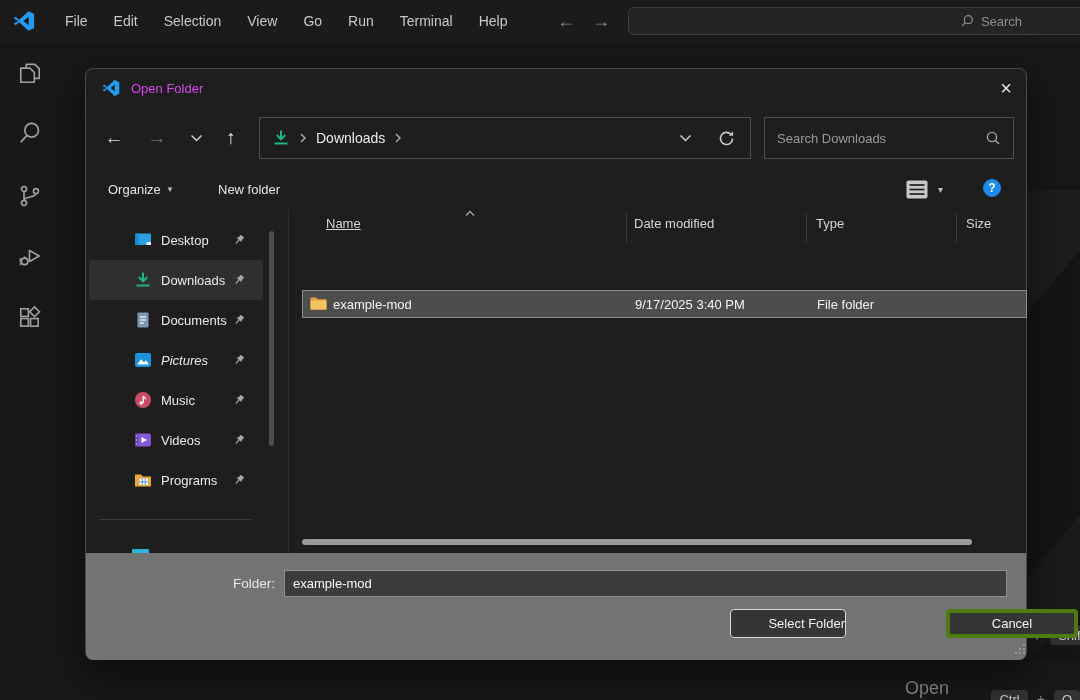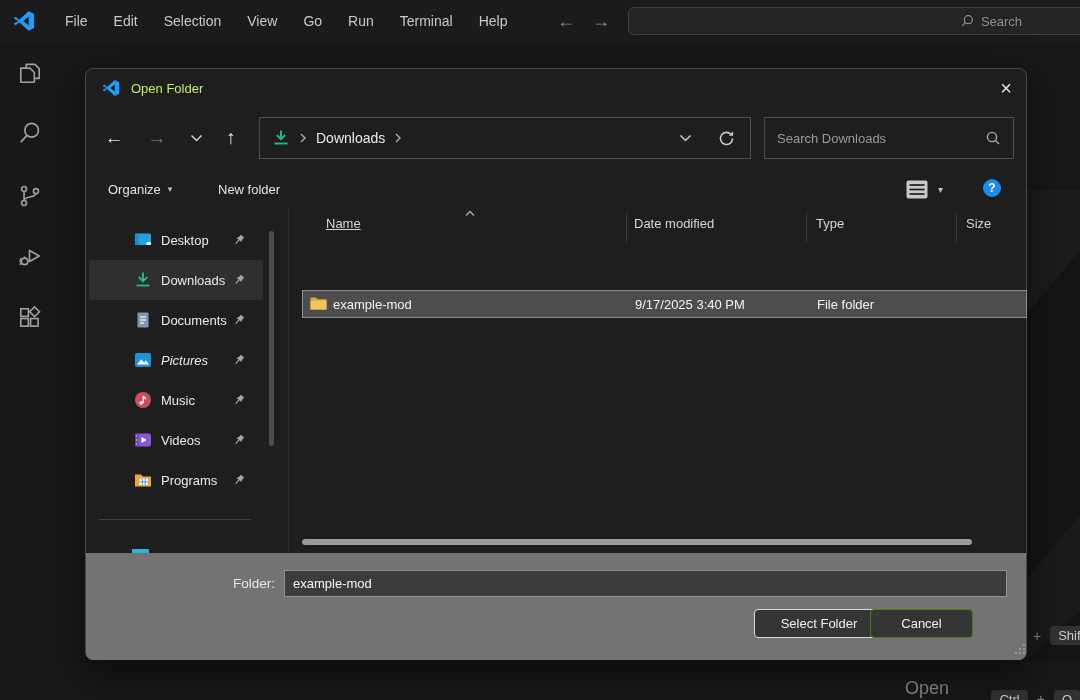--- a/index.html
+++ b/index.html
@@ -27,21 +27,21 @@
   .welcome-plus{color:#8f8f8f;font-size:14px;}
   .open-file-label{color:#8a8a8a;font-size:18px;}
 
   
   .dialog{position:absolute;left:85px;top:68px;width:942px;height:592px;background:#1e1e1e;
     border:1px solid #4a4a4a;border-radius:8px;box-sizing:border-box;
     box-shadow:0 14px 40px rgba(0,0,0,.55);}
   .dlg-titlebar{position:absolute;left:0;top:0;width:100%;height:38px;display:flex;align-items:center;
     border-radius:8px 8px 0 0;}
   .dlg-logo{margin-left:16px;width:18px;height:18px;}
-  .dlg-title{margin-left:11px;font-size:13px;color:#bef264;}
+  .dlg-title{margin-left:11px;font-size:13px;color:#d946ef;}
   .dlg-close{position:absolute;top:0;width:34px;height:38px;display:flex;align-items:center;
     justify-content:center;font-size:20px;color:#e3e3e3;cursor:default;}
 
   .navbtn{position:absolute;top:48px;width:26px;height:42px;display:flex;align-items:center;
     justify-content:center;font-size:19px;color:#e0e0e0;}
   .breadcrumb{position:absolute;left:173px;top:48px;width:492px;height:42px;box-sizing:border-box;
     border:1px solid #4f4f4f;display:flex;align-items:center;padding:0 14px 0 12px;gap:9px;}
   .crumb-label{font-size:14px;color:#eaeaea;}
   .bc-right{margin-left:auto;display:flex;align-items:center;gap:25px;}
   .dlg-search{position:absolute;left:678px;top:48px;width:250px;height:42px;box-sizing:border-box;
@@ -83,22 +83,22 @@
   
   .dlg-footer{position:absolute;left:0;top:484px;width:100%;height:107px;background:#737373;
     border-radius:0 0 7px 7px;}
   .folder-label{position:absolute;left:147px;top:23px;font-size:13.5px;color:#e8e8e8;}
   .folder-input{position:absolute;left:198px;top:17px;width:723px;height:27px;box-sizing:border-box;
     background:#3c3c3c;border:1px solid #909090;color:#f7f7f7;font-size:13px;padding:0 8px;
     font-family:"Liberation Sans",sans-serif;outline:none;}
   .dlg-btn{position:absolute;top:56px;height:29px;box-sizing:border-box;background:#353535;
     border-radius:4px;font-size:13px;color:#f0f0f0;display:flex;align-items:center;
     justify-content:center;cursor:default;}
-  .btn-primary{left:668px;width:130px;border:1px solid #dadada;}
-  .btn-secondary{left:784px;width:103px;border:1px solid #4d7c0f;}
+  .btn-primary{left:644px;width:116px;border:1px solid #dadada;justify-content:flex-end;}
+  .btn-secondary{left:860px;width:132px;border:4px solid #4d7c0f;}
   .grip{position:absolute;left:927px;top:89px;width:13px;height:13px;}
 </style>
 </head>
 <body>
 
 <div id="screen">
 
   <div class="vsc-titlebar">
     <span class="vsc-logo">
       <svg viewBox="0 0 100 100" width="22" height="22">

